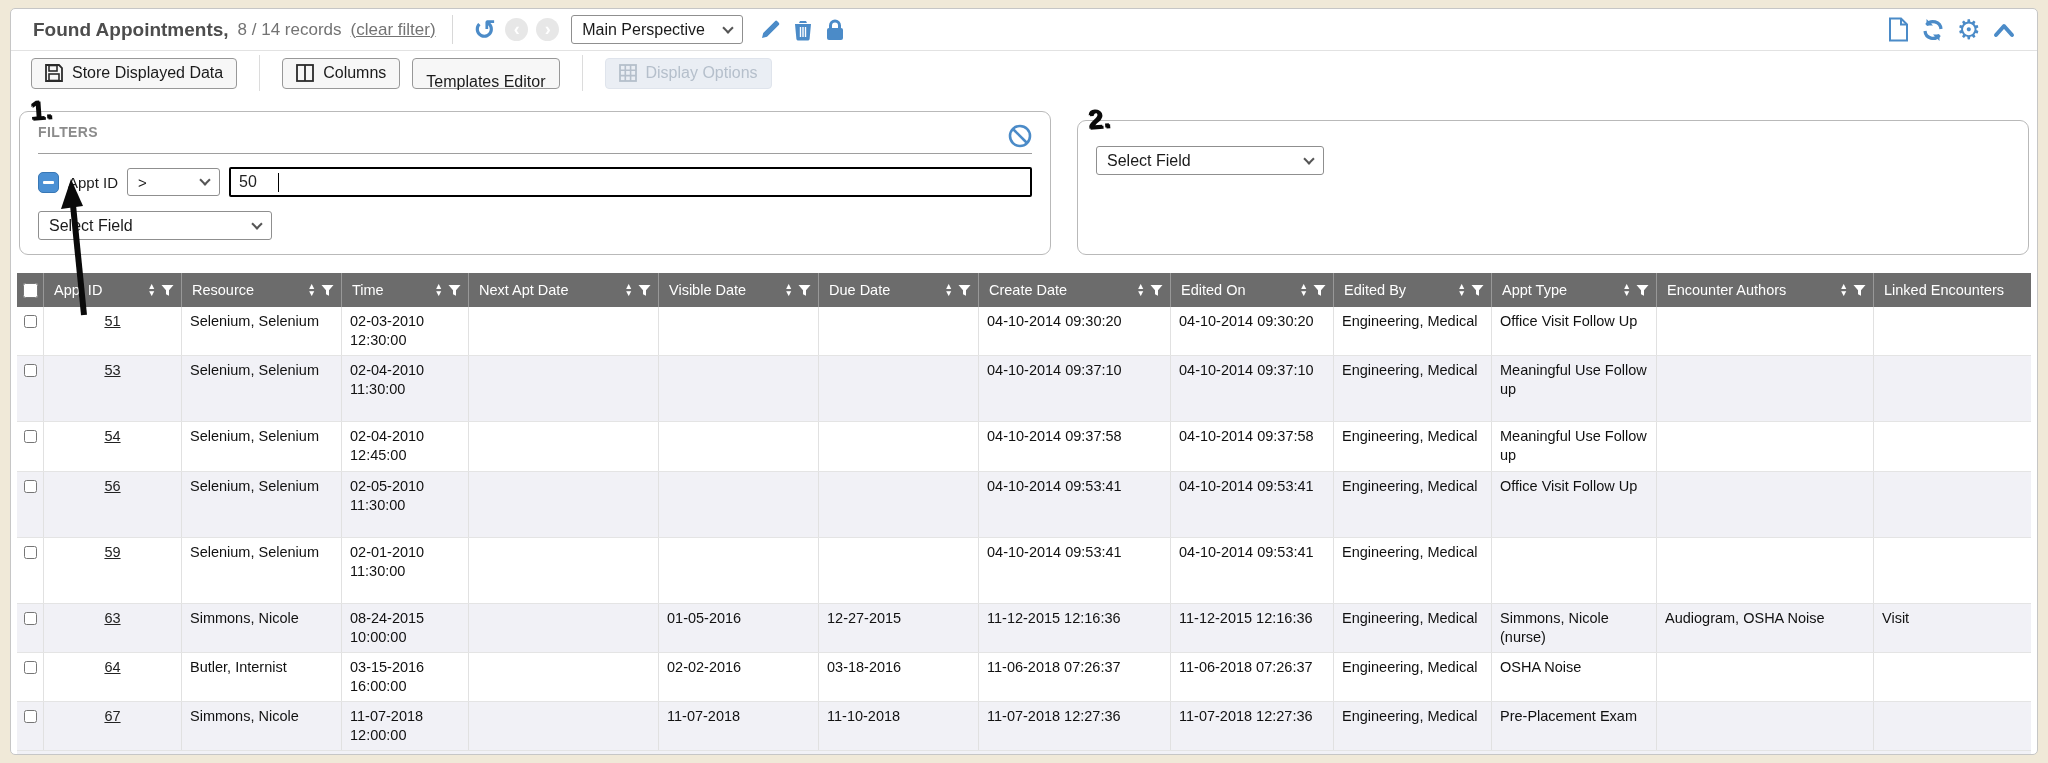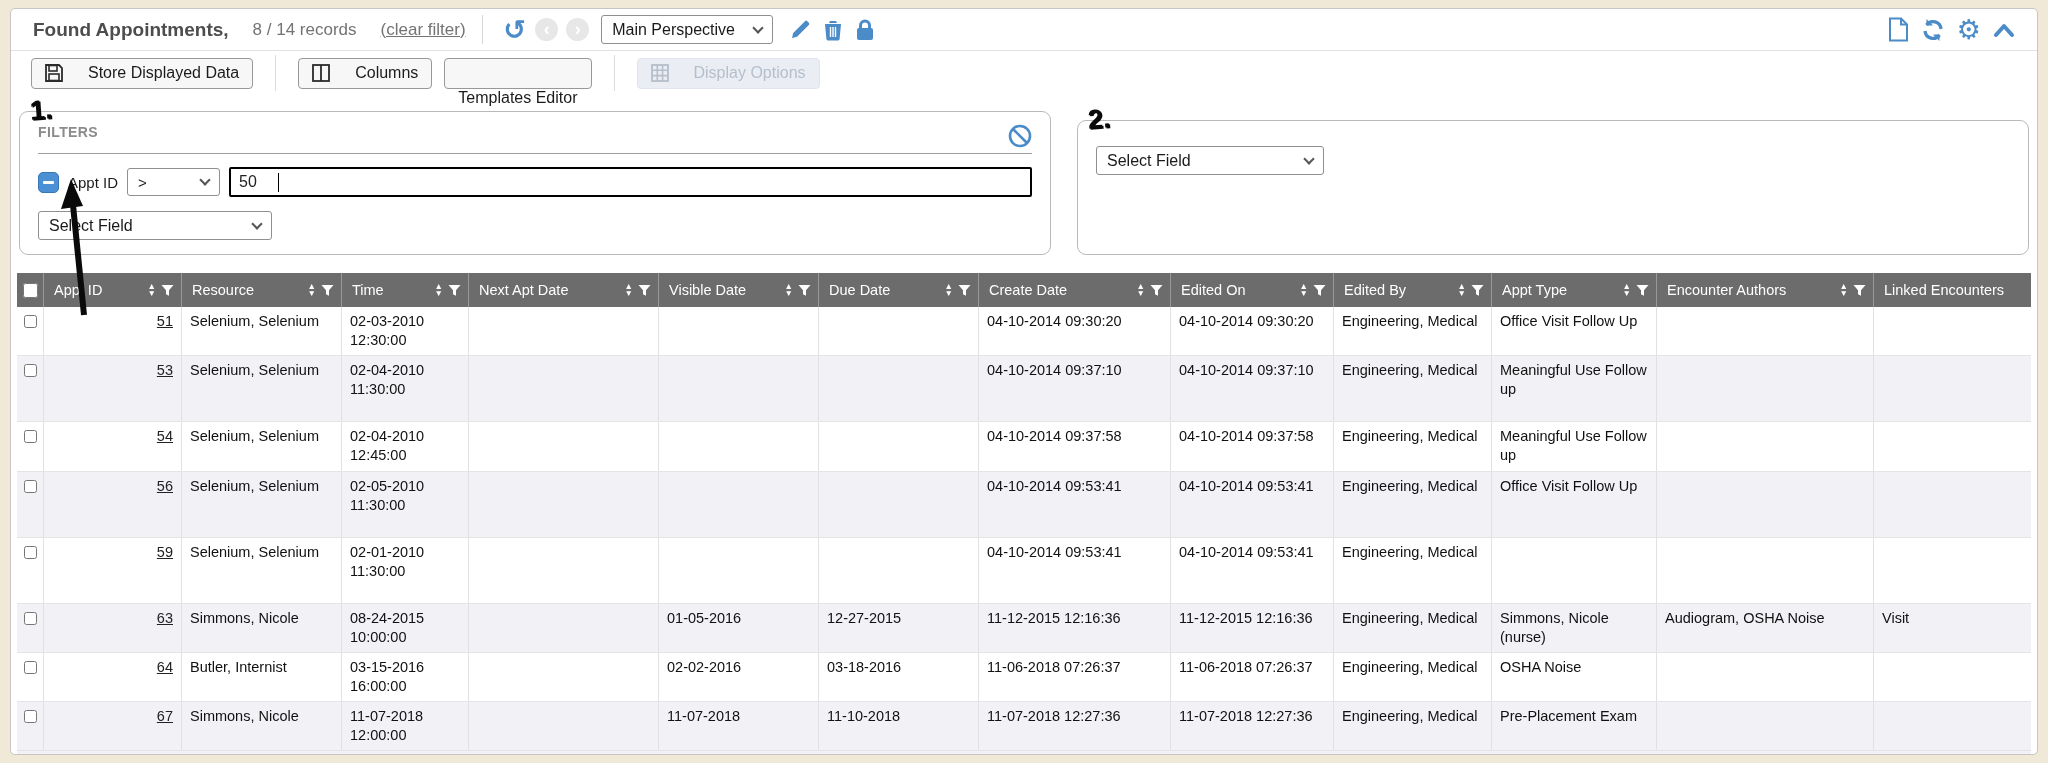--- a/index.html
+++ b/index.html
@@ -10,35 +10,35 @@
     color:#222; padding:8px 10px;
   }
   .panel {
     position:relative; width:2028px; height:747px;
     background:#fff; border:1px solid #c6c6c6; border-radius:5px;
     display:flex; flex-direction:column; overflow:hidden;
   }
   
   .topbar { display:flex; align-items:center; height:42px; padding:0 16px 0 22px; border-bottom:1px solid #e2e2e2; flex:0 0 auto; }
   .title { font-size:19px; font-weight:bold; color:#4d4d4d; }
-  .records { font-size:17px; color:#737373; margin-left:24px; }
+  .records { font-size:17px; color:#737373; margin-left:9px; }
   .clearf { color:#737373; text-decoration:underline; cursor:pointer; }
   .vdiv { width:1px; align-self:stretch; background:#d8d8d8; margin:6px 16px; }
   .tb-ico { color:#4b8bc8; font-size:26px; line-height:22px; margin:0 5px; cursor:pointer; user-select:none; }
   .undo { font-weight:bold; font-size:27px; }
   .circlebtn { width:23px; height:23px; border-radius:50%; background:#e7e7e7; color:#fff; display:flex; align-items:center; justify-content:center; font-size:18px; font-weight:bold; margin:0 4px; line-height:1; padding-bottom:2px; }
   .selectbox { display:flex; align-items:center; justify-content:space-between; border:1px solid #8f8f8f; border-radius:3px; background:#fff; font-size:16px; color:#1a1a1a; padding:3px 10px; cursor:pointer; }
   .persel { width:172px; height:29px; margin:0 10px 0 8px; }
   .chev { width:8px; height:8px; border-right:2px solid #555; border-bottom:2px solid #555; transform:rotate(45deg); margin-top:-4px; flex:0 0 auto; }
   .spacer { flex:1; }
   .icon-svg { margin:0 6px; cursor:pointer; flex:0 0 auto; }
   .gear { font-size:27px; color:#4b8bc8; margin:0 6px; cursor:pointer; line-height:24px; }
   
   .toolbar { display:flex; align-items:center; height:44px; padding:0 16px 0 20px; flex:0 0 auto; }
-  .btn { display:flex; align-items:center; gap:25px; background:#f7f7f7; border:1px solid #989898; border-radius:4px; font-size:16px; color:#1b1b1b; padding:5px 13px; height:31px; cursor:pointer; font-family:inherit; }
+  .btn { display:flex; align-items:center; gap:9px; background:#f7f7f7; border:1px solid #989898; border-radius:4px; font-size:16px; color:#1b1b1b; padding:5px 13px; height:31px; cursor:pointer; font-family:inherit; }
   .btn + .btn { margin-left:12px;flex-direction:column; }
   .tbdiv { width:1px; align-self:stretch; background:#dcdcdc; margin:4px 22px; }
   .btn.disabled { background:#eaeef4; border-color:#dfe4ec; color:#b5bfcb; cursor:default; }
   
   .panels { display:flex; gap:26px; margin:16px 8px 0 8px; flex:0 0 auto; }
   .fpanel { position:relative; width:1032px; border:1px solid #b9b9b9; border-radius:9px; padding:12px 18px 14px 18px; }
   .gpanel { position:relative; flex:1; border:1px solid #b9b9b9; border-radius:9px; padding:12px 18px 14px 18px; margin-top:9px; align-self:stretch; }
   .num { position:absolute; top:-17px; left:10px; font-size:27px; font-weight:bold; color:#0a0a0a; transform:rotate(-4deg); text-shadow:1px 1px 0 #0a0a0a; }
   .phead { display:flex; align-items:flex-start; justify-content:space-between; border-bottom:1px solid #9e9e9e; padding-bottom:5px; }
   .phead-label { font-size:14px; font-weight:bold; letter-spacing:.4px; color:#8b8b8b; }
@@ -62,21 +62,21 @@
   .hcell.ckb { justify-content:center; padding:2px; }
   .hlabel { flex:1; font-size:14.5px; white-space:nowrap; overflow:hidden; }
   .sorts { display:flex; flex-direction:column; font-size:8.5px; line-height:7.5px; color:#fff; cursor:pointer; }
   .funnel { cursor:pointer; flex:0 0 auto; }
   .trow { display:grid; grid-template-columns:var(--cols); background:#fff; border-bottom:1px solid #e4e4e4; min-height:46px; }
   .trow.alt { background:#f1f1f6; }
   .trow.tall { min-height:66px; }
   .tcell { padding:5px 8px; border-right:1px solid #e1e1e1; font-size:14.5px; line-height:1.32; color:#111; }
   .tcell:last-child { border-right:none; }
   .tcell.ckb { display:flex; justify-content:center; padding-top:7px; }
-  .tcell.idc { text-align:right; }
+  .tcell.idc { text-align:center; }
   .idlink { color:#222; text-decoration:underline; cursor:pointer; }
   input[type=checkbox] { width:15px; height:15px; cursor:pointer; accent-color:#fff; }
   .trow-empty { display:flex; background:#f1f1f6; min-height:28px; padding:6px 0 0 6px; border-bottom:1px solid #e4e4e4; flex:0 0 auto; }
   .fill { flex:1; min-height:0; }
 </style>
 </head>
 <body>
 
 <div class="panel">
 

